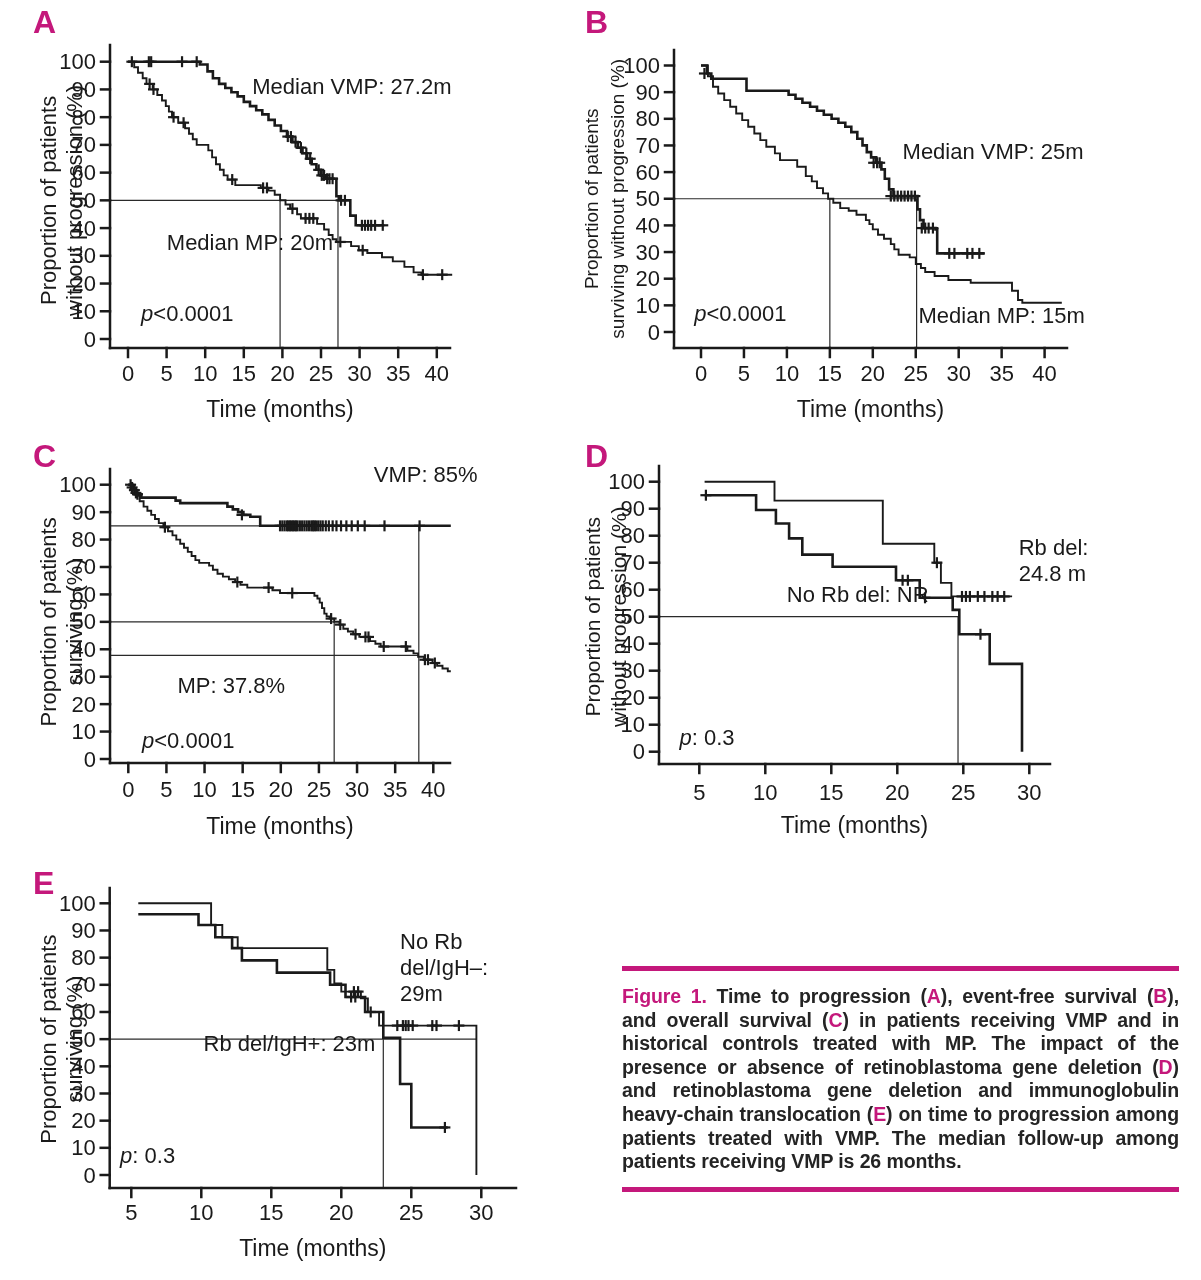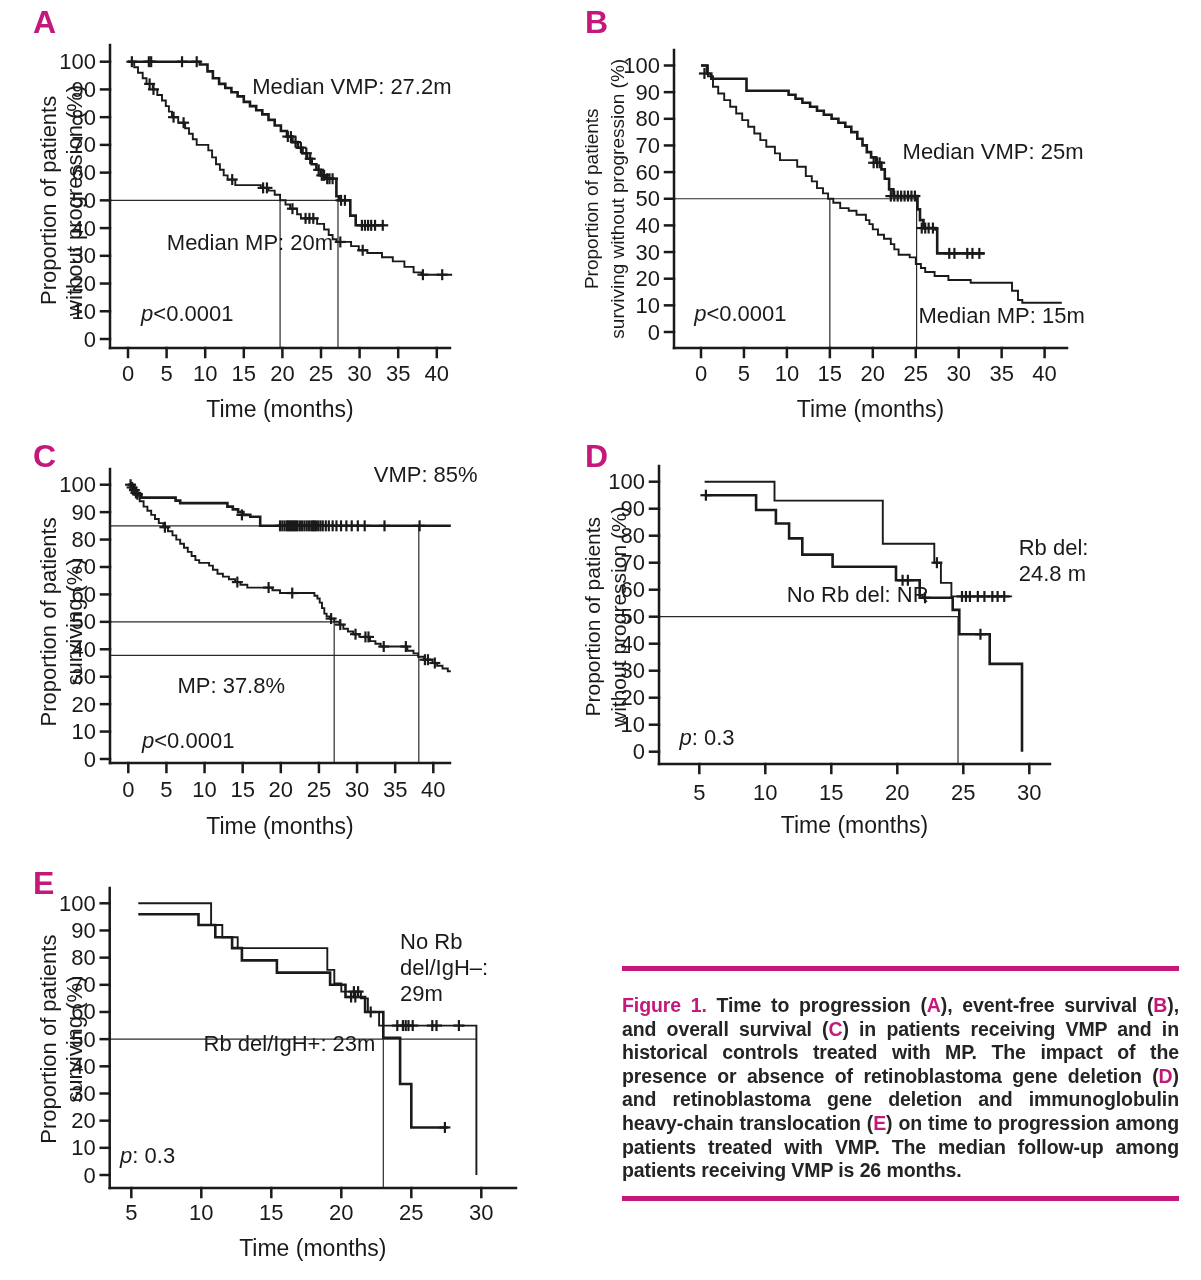--- a/index.html
+++ b/index.html
@@ -4,21 +4,21 @@
 <style>
   html,body{margin:0;padding:0;background:#ffffff;}
   body{width:1201px;height:1280px;position:relative;overflow:hidden;
        font-family:"Liberation Sans", sans-serif;}
   .panel{position:absolute;}
   .panel .letter{position:absolute;font-size:32px;font-weight:bold;line-height:1;}
   .panel svg{position:absolute;left:0;top:0;}
   svg text{font-family:"Liberation Sans", sans-serif;}
   .caption{position:absolute;left:622px;top:966px;width:557px;}
   .caption .rule{height:5px;width:100%;}
-  .caption p{margin:23px 0 13px 0;font-size:19.5px;font-weight:bold;line-height:1.21;
+  .caption p{margin:14px 0 13px 0;font-size:19.5px;font-weight:bold;line-height:1.21;
              text-align:justify;color:#242424;letter-spacing:-0.1px;}
 </style>
 </head>
 <body>
 
 <div class="panel" id="panel-A" style="left:0;top:0;width:565px;height:432px;">
   <div class="letter" style="left: 33px; top: 6px; color: rgb(196, 24, 123);">A</div>
   <svg width="565" height="432" viewBox="0 0 565 432">
       <g stroke="#2a2a2a" stroke-width="1.2">
         <line x1="110" y1="200.35" x2="337.984" y2="200.35"></line>

